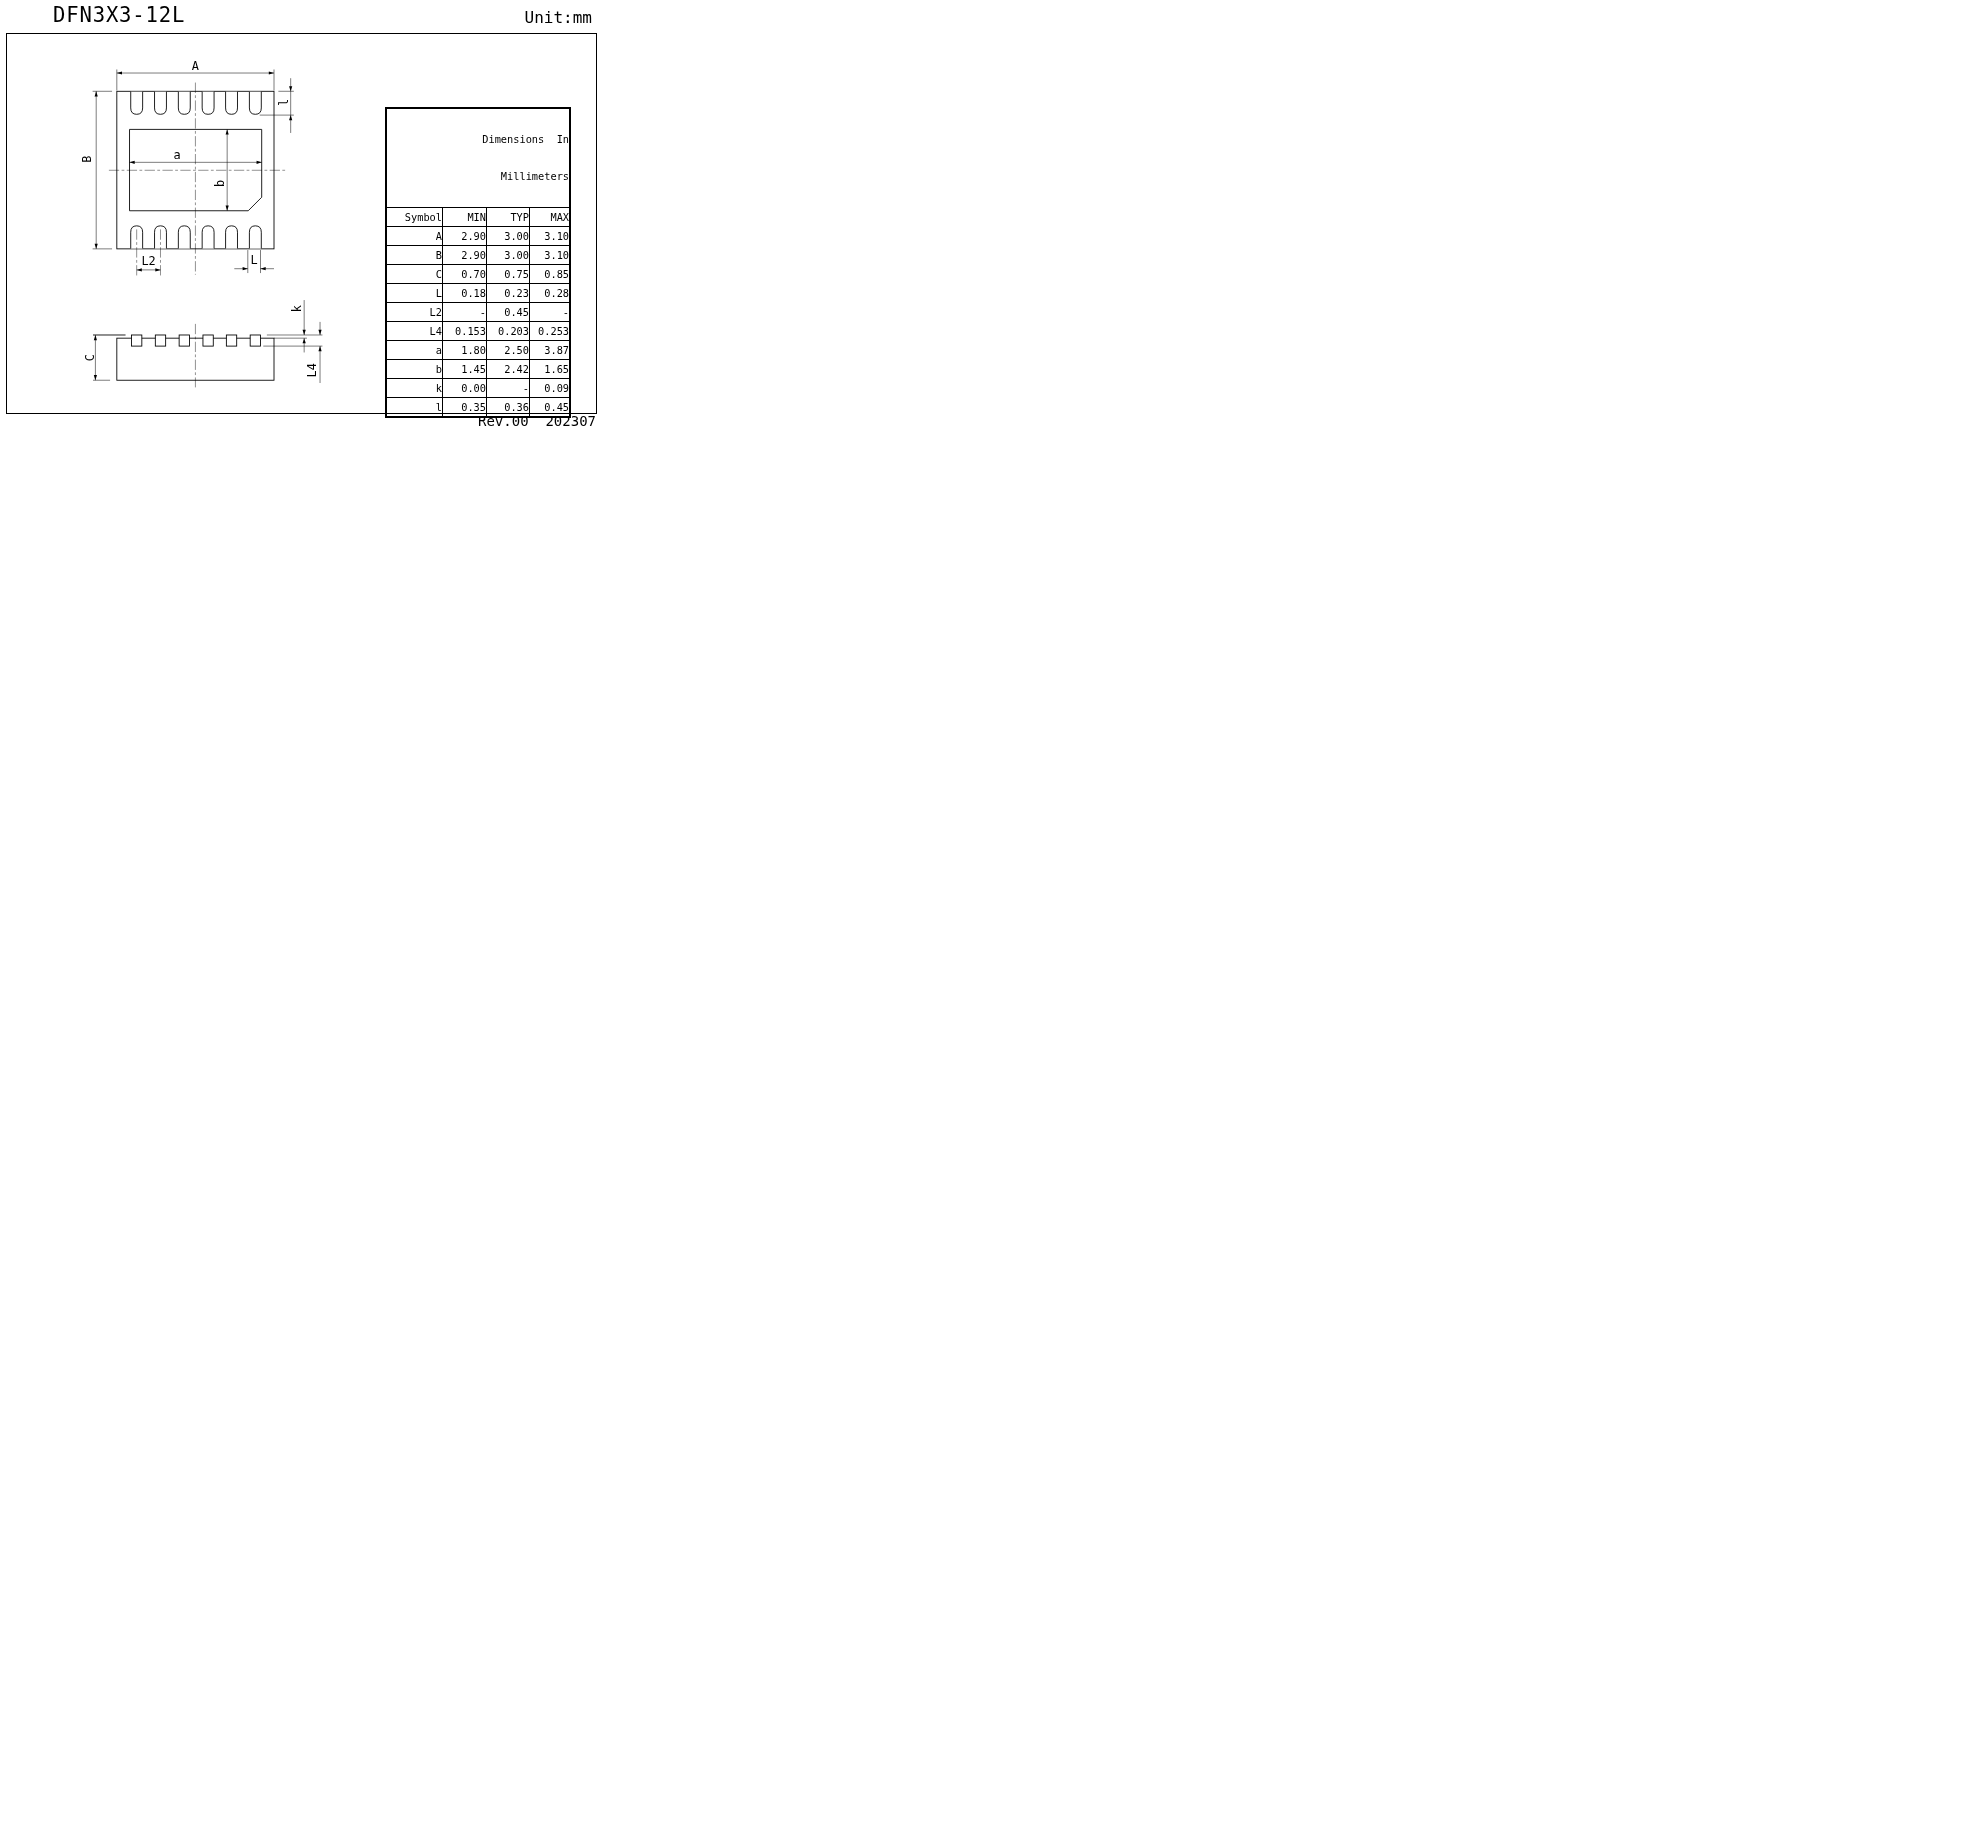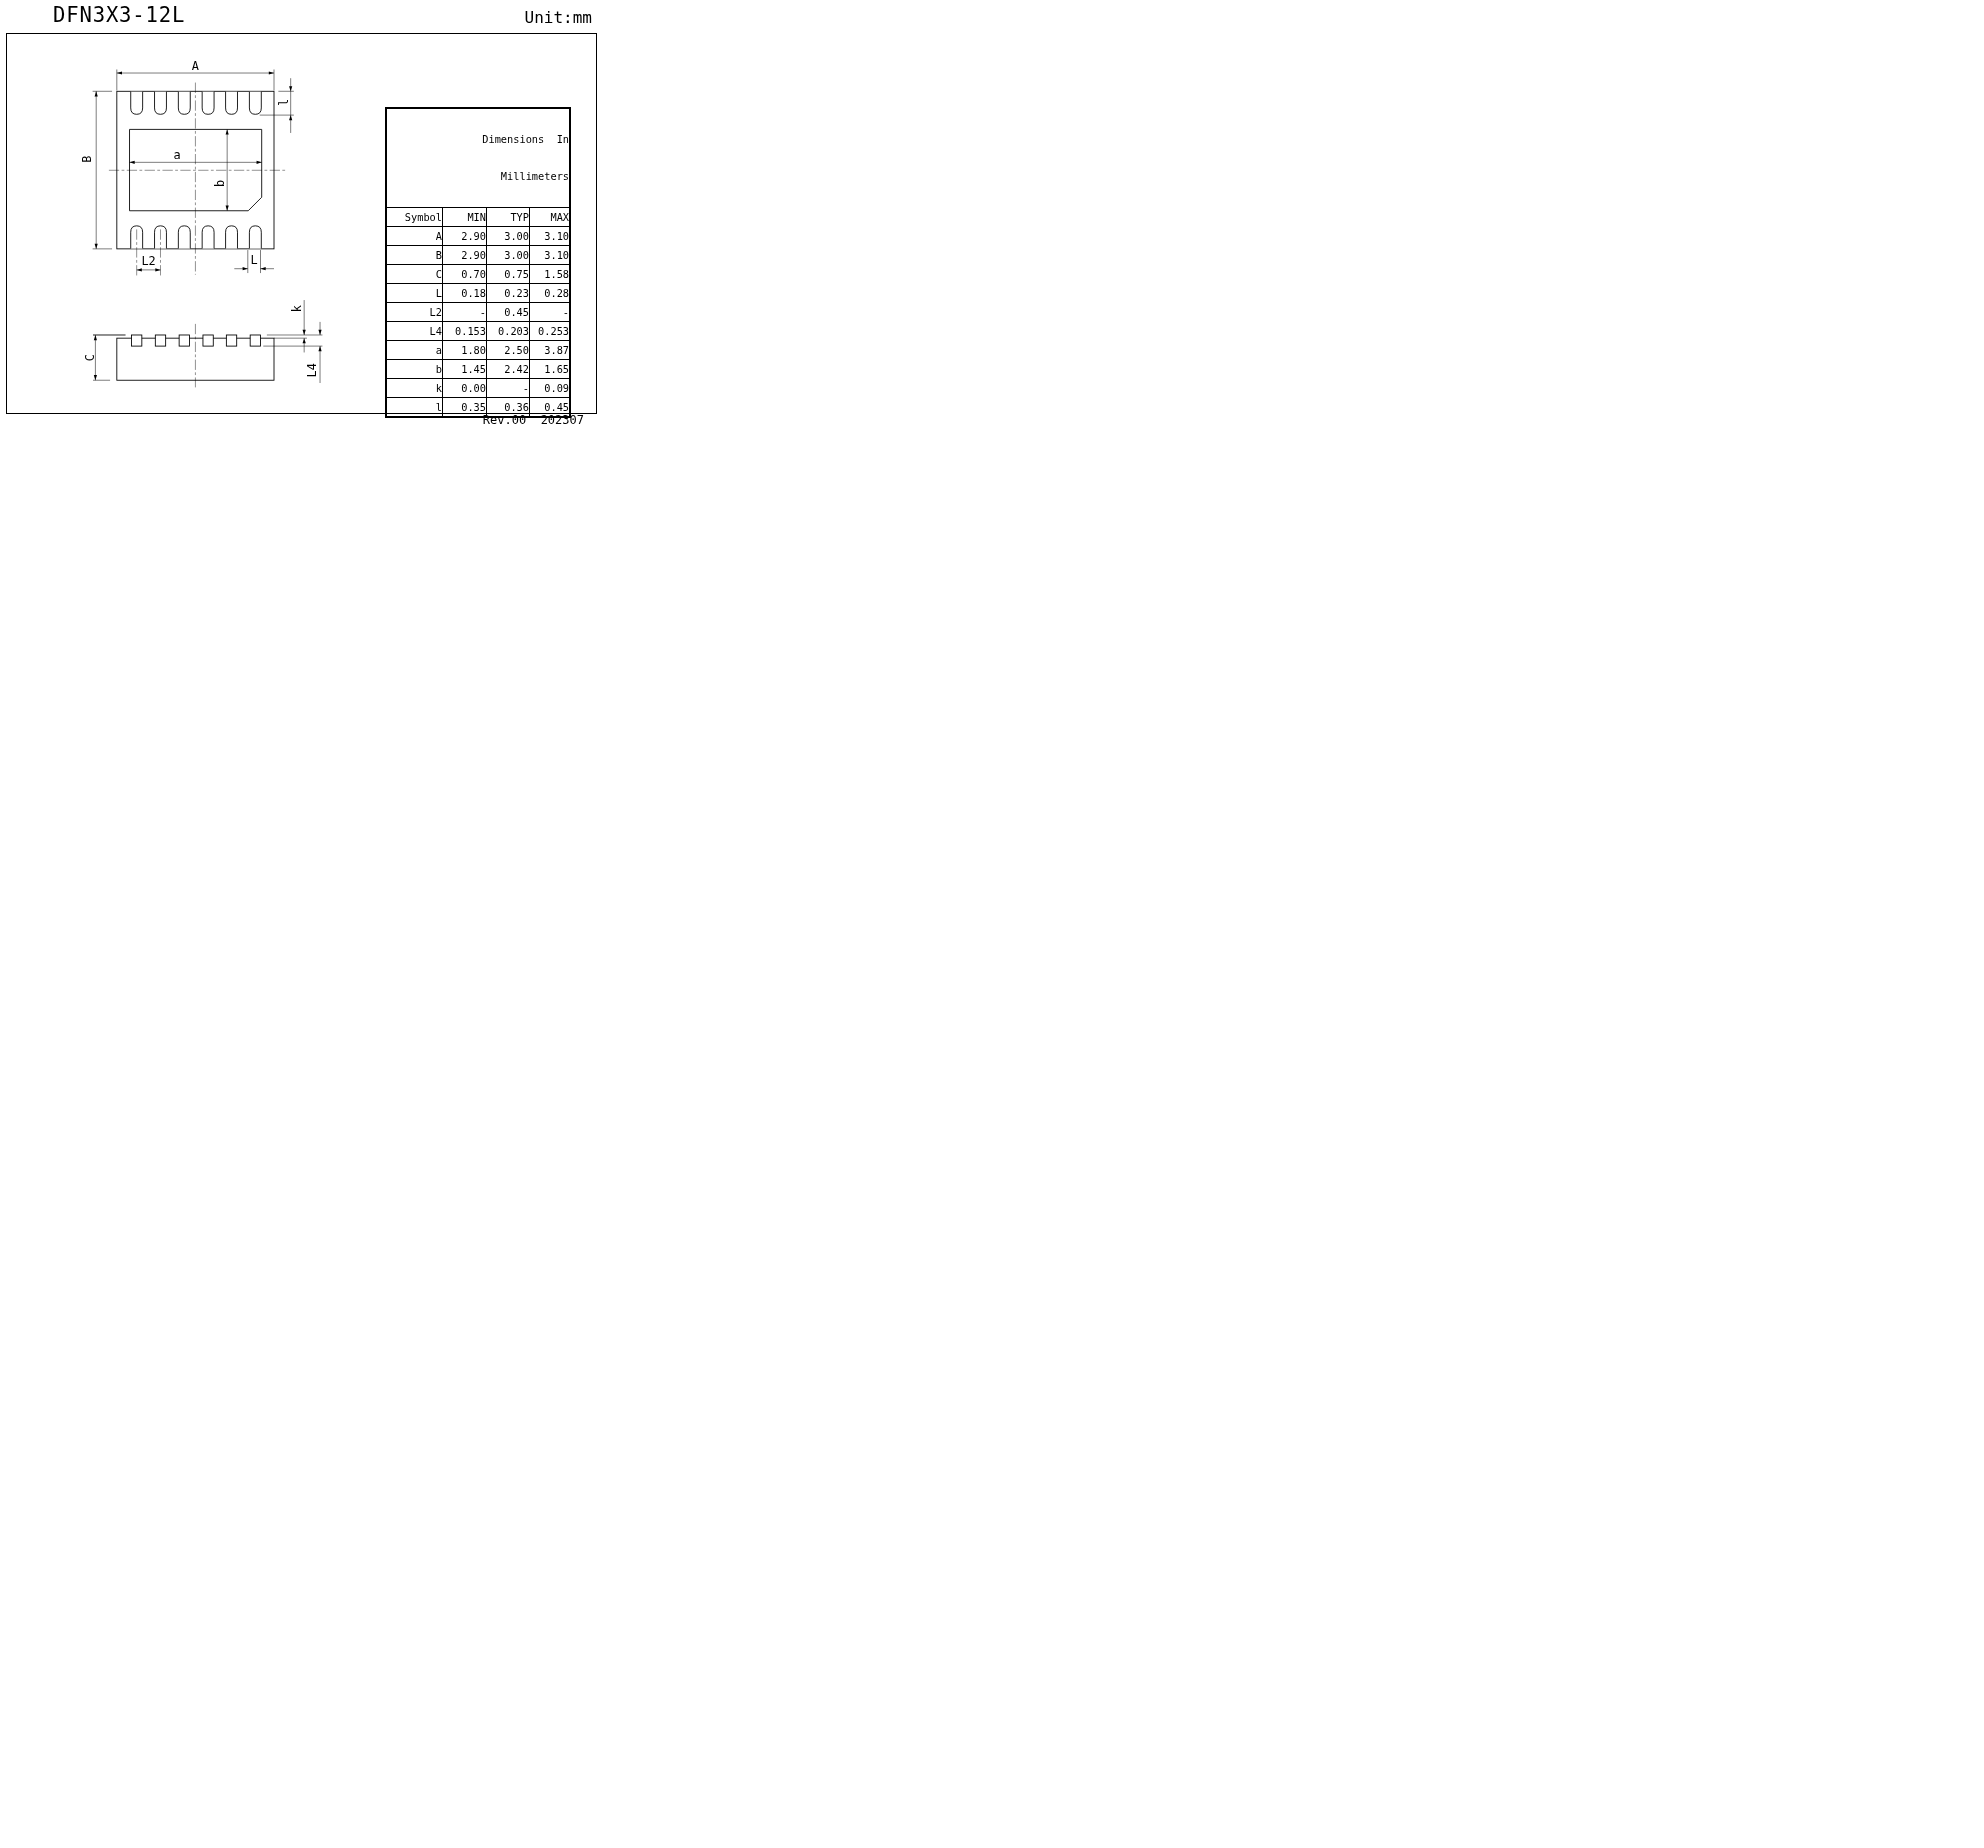--- a/index.html
+++ b/index.html
@@ -13,21 +13,21 @@
     border:1px solid #000;
   }
   #doc-title{
     position:absolute;left:7.1px;top:4.8px;font-size:20.6px;line-height:1;
     letter-spacing:0.8px;white-space:pre;margin-left:46px;
   }
   #unit-label{
     position:absolute;right:8px;top:9.5px;font-size:16px;line-height:1;white-space:pre;
   }
   #rev-label{
-    position:absolute;right:16px;top:414px;font-size:12px;line-height:1;white-space:pre;text-align:right;
+    position:absolute;right:4px;top:414px;font-size:14px;line-height:1;white-space:pre;text-align:right;
   }
   svg text{
     font-family:"DejaVu Sans Mono","Liberation Mono",monospace;
     fill:#000;
   }
   .dimlab{font-size:30px;}
   .thick{stroke:#000;stroke-width:2.2;fill:none;}
   .thickf{stroke:#000;stroke-width:2.2;fill:#ffffff;}
   .thin{stroke:#000;stroke-width:1.3;fill:none;}
   .cl{stroke:#000;stroke-width:1.1;fill:none;stroke-dasharray:26 6 7 6;}
@@ -214,21 +214,21 @@
         <tr>
           <td>B</td>
           <td>2.90</td>
           <td>3.00</td>
           <td>3.10</td>
         </tr>
         <tr>
           <td>C</td>
           <td>0.70</td>
           <td>0.75</td>
-          <td>1.58</td>
+          <td>0.85</td>
         </tr>
         <tr>
           <td>L</td>
           <td>0.18</td>
           <td>0.23</td>
           <td>0.28</td>
         </tr>
         <tr>
           <td>L2</td>
           <td>-</td>

